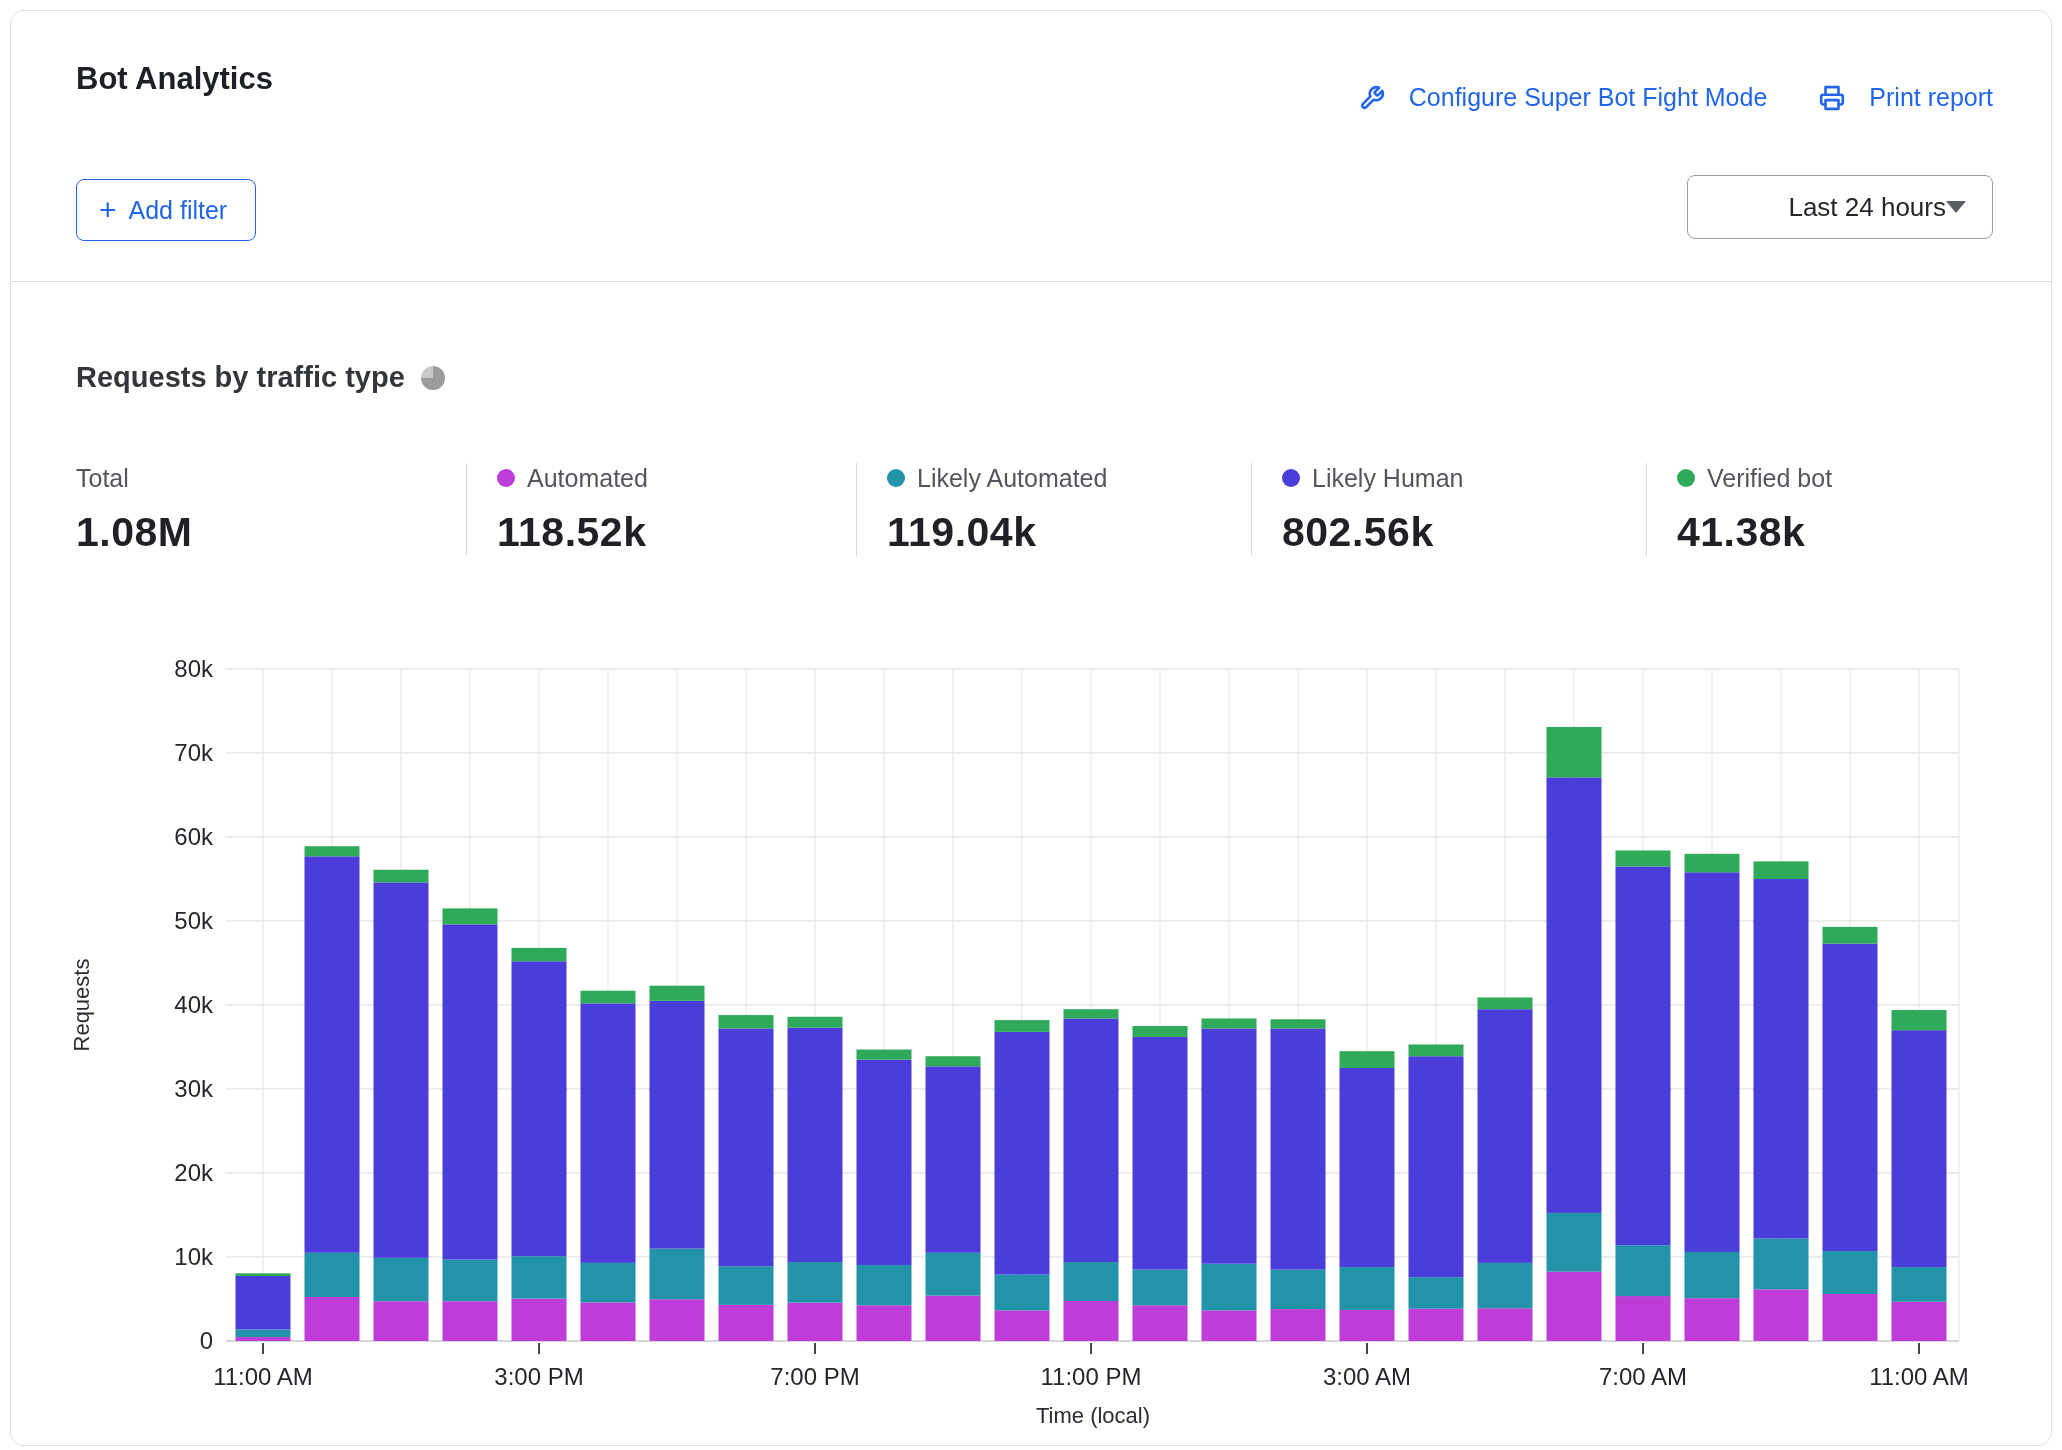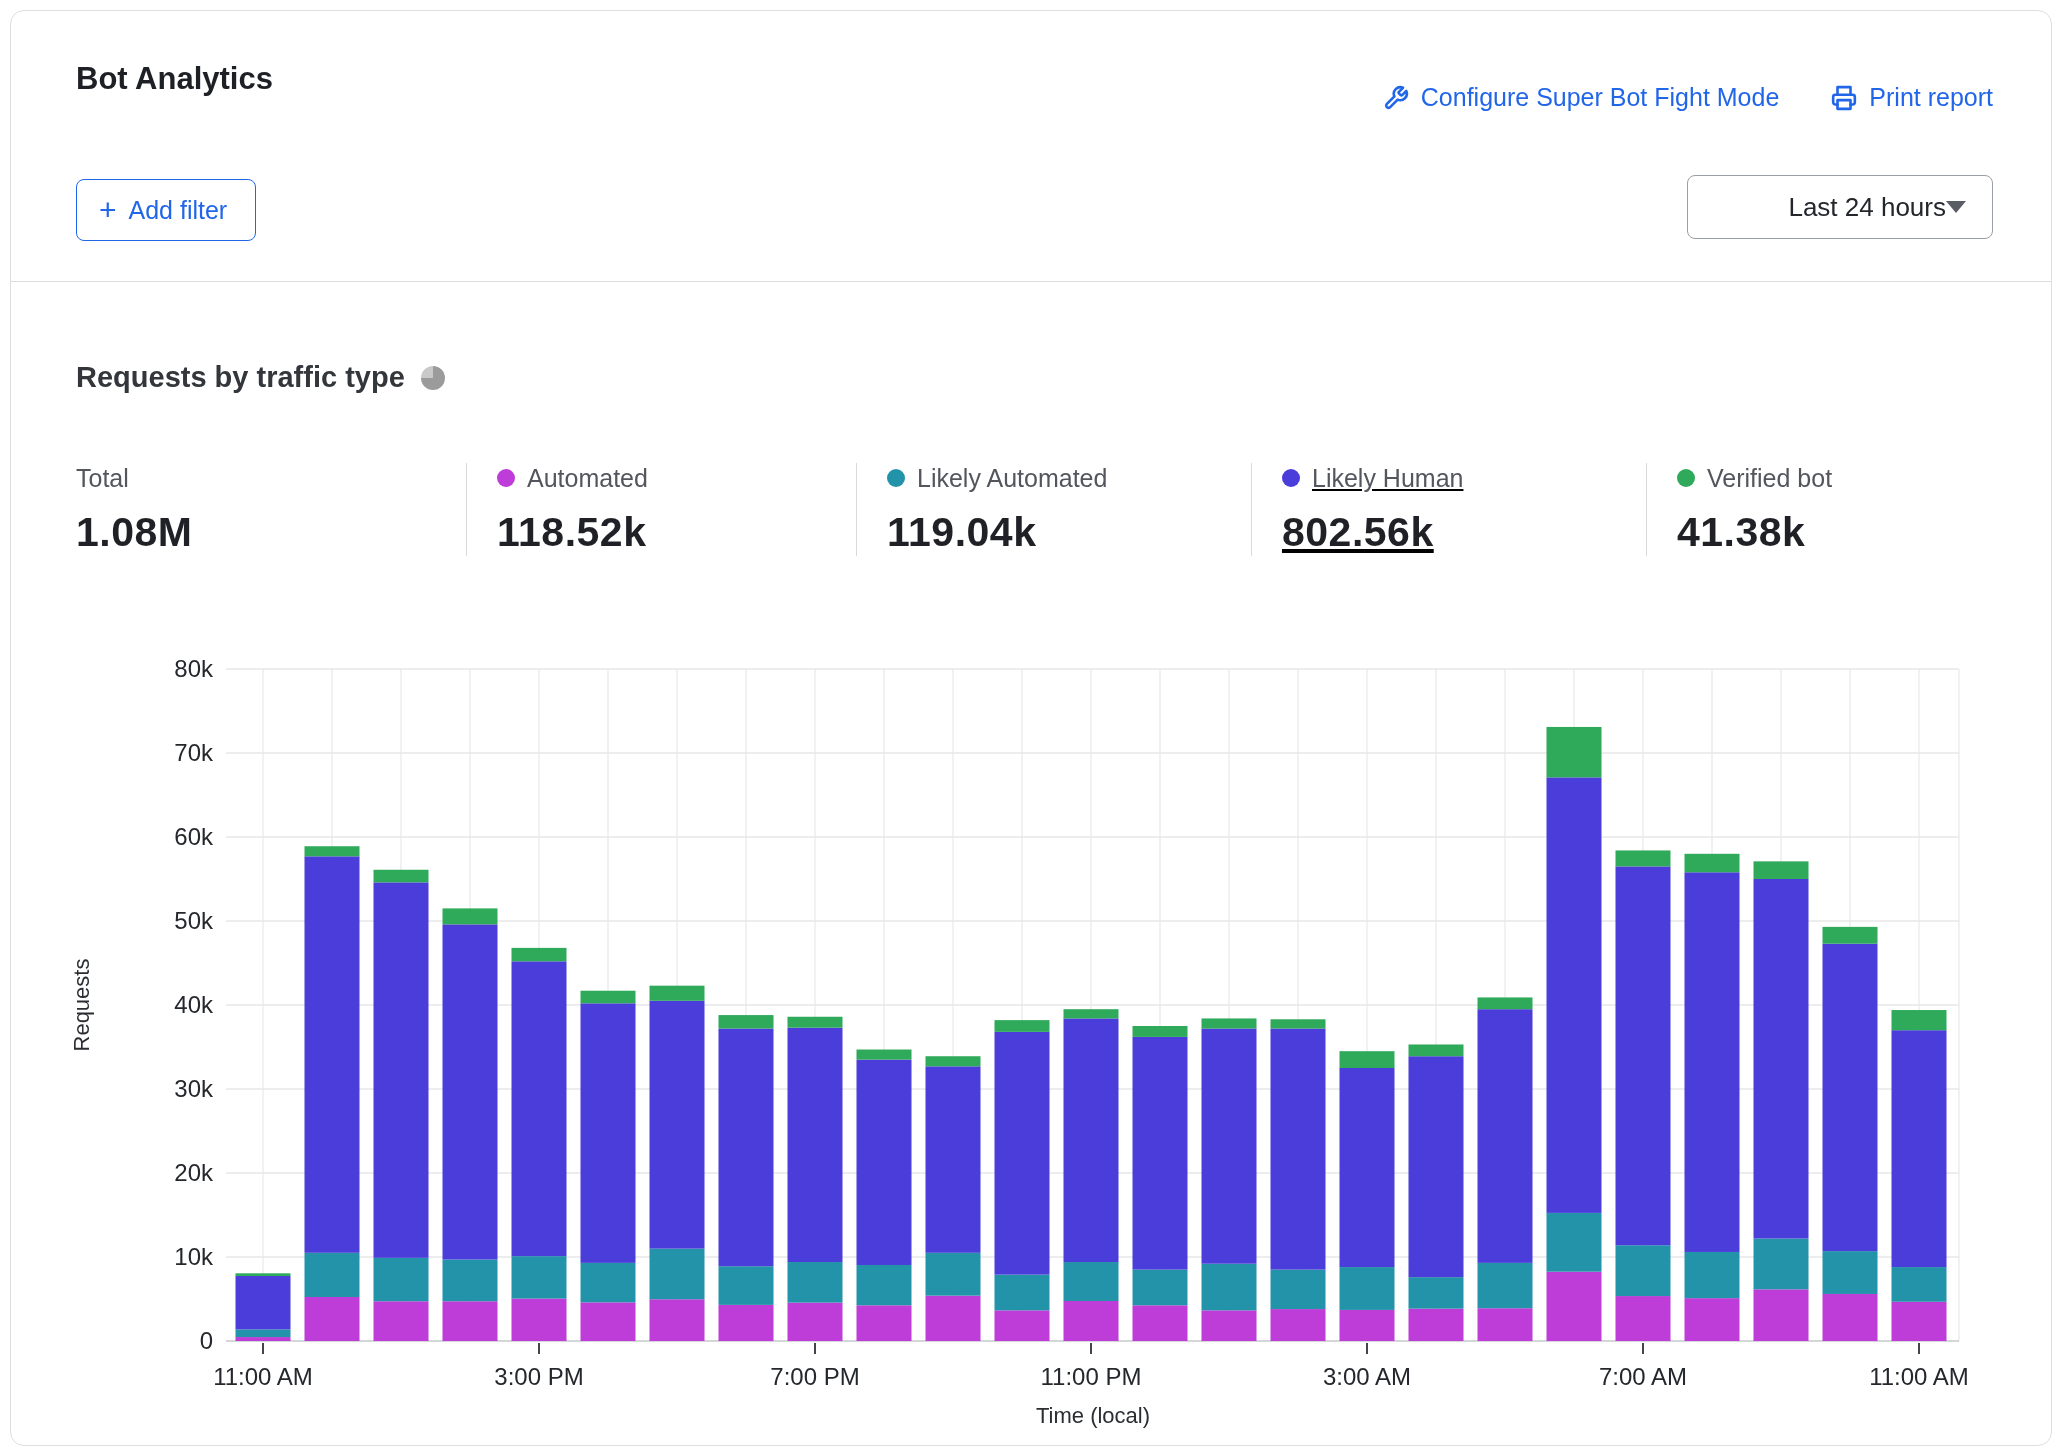--- a/index.html
+++ b/index.html
@@ -3,21 +3,21 @@
 <meta charset="utf-8">
 <style>
   * { margin:0; padding:0; box-sizing:border-box; }
   html,body { background:#fff; font-family:"Liberation Sans", sans-serif; }
   #page { position:relative; width:2062px; height:1450px; background:#fff; overflow:hidden; }
   .card { position:absolute; left:10px; top:10px; width:2042px; height:1436px;
           border:1.5px solid #DEDEDE; border-radius:14px; background:#fff; }
   
   .page-title { position:absolute; left:65px; top:50px; font-size:31px; font-weight:700; color:#1D2025; }
   .header-links { position:absolute; right:58px; top:72px; display:flex; gap:52px; align-items:center; }
-  .hlink { display:flex; align-items:center; gap:12px; font-size:25px; color:#2166E8; cursor:pointer; }
+  .hlink { display:flex; align-items:center; gap:24px; font-size:25px; color:#2166E8; cursor:pointer; }
   .hlink svg { display:block; }
   .add-filter { position:absolute; left:65px; top:168px; height:62px; padding:0 28px 0 22px;
                 display:inline-flex; align-items:center; gap:12px; border:1.5px solid #2166E8;
                 border-radius:8px; background:#fff; color:#2166E8; font-size:25px; cursor:pointer;
                 font-family:"Liberation Sans", sans-serif; }
   .add-filter .plus { font-size:30px; font-weight:400; line-height:1; }
   .range-select { position:absolute; right:58px; top:164px; width:306px; height:64px;
                   border:1.5px solid #9AA0A6; border-radius:8px; background:#fff;
                   display:flex; align-items:center; justify-content:flex-end;
                   padding:0 26px; font-size:26px; color:#23262B; cursor:pointer; }
@@ -110,21 +110,21 @@
   </div>
 
   <div class="stat" style="width: 395px;">
     <div class="stat-label-row">
       <span class="stat-dot" style="background: rgb(34, 147, 168);"></span>
       <span class="stat-label">Likely Automated</span>
     </div>
     <div class="stat-value">119.04k</div>
   </div>
 
-  <div class="stat" style="width: 395px; text-decoration: underline;">
+  <div class="stat" style="width: 395px;">
     <div class="stat-label-row">
       <span class="stat-dot" style="background: rgb(74, 61, 217);"></span>
       <span class="stat-label">Likely Human</span>
     </div>
     <div class="stat-value">802.56k</div>
   </div>
 
   <div class="stat" style="width: 390px;">
     <div class="stat-label-row">
       <span class="stat-dot" style="background: rgb(47, 169, 90);"></span>

